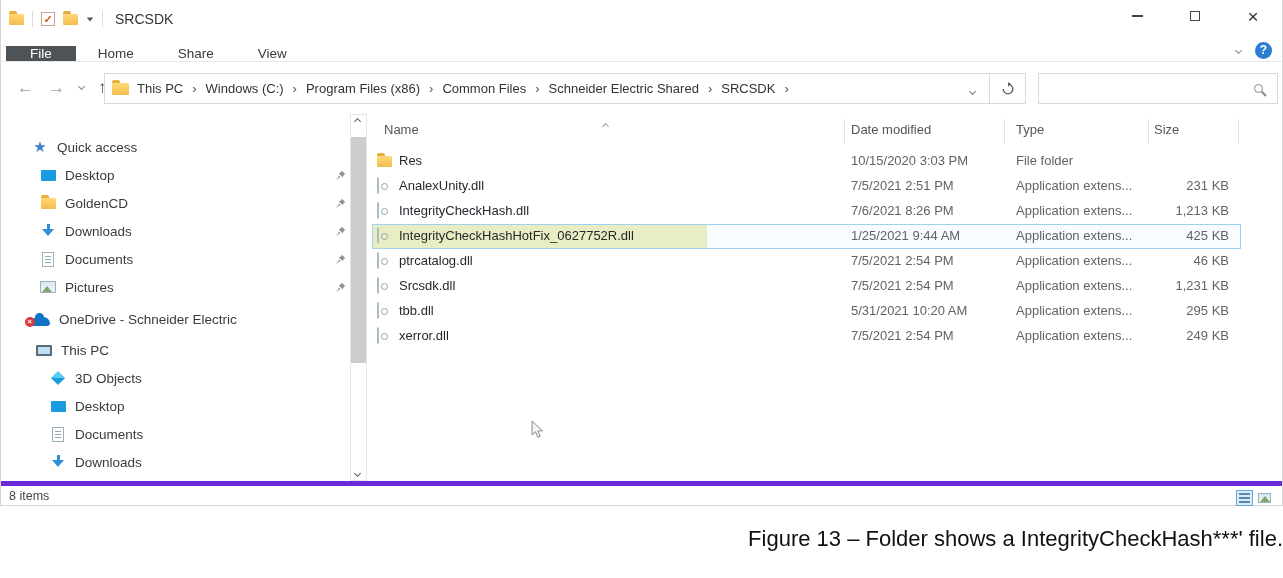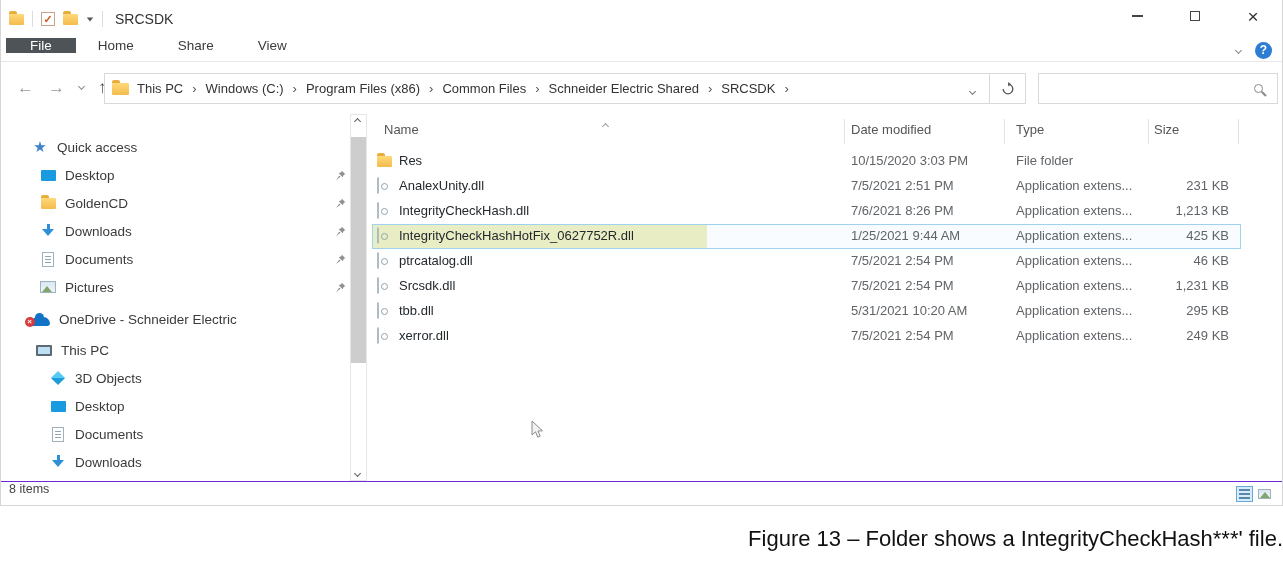--- a/index.html
+++ b/index.html
@@ -35,21 +35,21 @@
 
   
   .chev { display:inline-block; width:7px; height:7px; border-right:1.6px solid #666;
           border-bottom:1.6px solid #666; transform:rotate(45deg); }
   .chev.up { transform:rotate(-135deg); }
   .chev.small { width:5px; height:5px; border-width:1.4px; }
   .tri-down { display:inline-block; width:0; height:0; border-left:4px solid transparent;
               border-right:4px solid transparent; border-top:5px solid #555; }
 
   
-  .tabsrow { position:relative; height:24px; border-bottom:1px solid #e8e8e8; display:flex; align-items:flex-start; }
+  .tabsrow { position:relative; height:24px; border-bottom:1px solid #e8e8e8; display:flex; align-items:flex-end; }
   .tab { padding:0 22px; display:flex; align-items:center; font-size:13.5px; color:#3b3b3b; }
   .tab.file { background:#4e5357; color:#fff; margin-left:5px; padding:0 24px; }
   .ribbon-right { position:absolute; right:10px; top:0; height:24px; display:flex; align-items:center; gap:14px; }
   .help-btn { width:17px; height:17px; border-radius:50%; background:#2d7dd2; color:#fff; font-size:12px;
               font-weight:bold; display:flex; align-items:center; justify-content:center; }
 
   
   .addrrow { position:relative; height:52px; }
   .navbtns { position:absolute; left:0; top:0; height:52px; display:flex; align-items:center; gap:14px; padding-left:16px; }
   .navglyph { font-size:17px; color:#9a9a9a; }
@@ -123,22 +123,22 @@
   .frow .csize { position:absolute; right:53px; top:4px; color:#606468; }
   .hlbox { position:absolute; left:2px; top:1px; bottom:0px; width:334px; background:#e9e9a4; }
   .selbox { position:absolute; left:1px; top:0; bottom:0; width:869px; border:1px solid #9fd2ef;
             background:rgba(236,247,255,.35); }
   .dllpage { position:relative; width:13px; height:16px; background:#fff; border:1px solid #aebdc4; border-radius:1px; }
   .dllpage::after { content:""; position:absolute; left:2.5px; top:5px; width:5px; height:5px;
                     border:1.5px solid #90a4ae; border-radius:50%; }
   .cursor { position:absolute; left:160px; top:306px; }
 
   
-  .statusbar { position:absolute; left:0; right:0; bottom:0; height:24px; border-top:1px solid #6d28d9;
-               background:#fff; display:flex; font-size:12.5px; color:#444; }
+  .statusbar { position:absolute; left:0; right:0; bottom:0; height:24px; border-top:5px solid #6d28d9;
+               background:#fff; display:flex; align-items:center; font-size:12.5px; color:#444; }
   .items-count { margin-left:8px; }
   .viewbtns { position:absolute; right:9px; top:4px; display:flex; gap:3px; }
   .vbtn { width:17px; height:16px; border:1px solid transparent; display:flex; align-items:center; justify-content:center; }
   .vbtn.selected { border-color:#66a8d8; background:#d6ebfb; }
   .vglyph-list { width:11px; height:10px; background:repeating-linear-gradient(#5b88a8 0 2px, transparent 2px 4px); }
 
   
   .caption { position:absolute; left:0; right:0; top:526px; text-align:right; font-size:22px; color:#111; }
 </style>
 </head>

